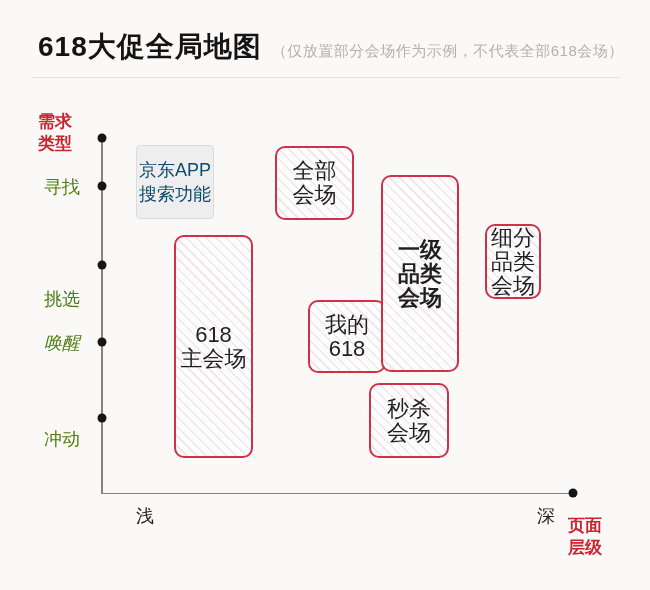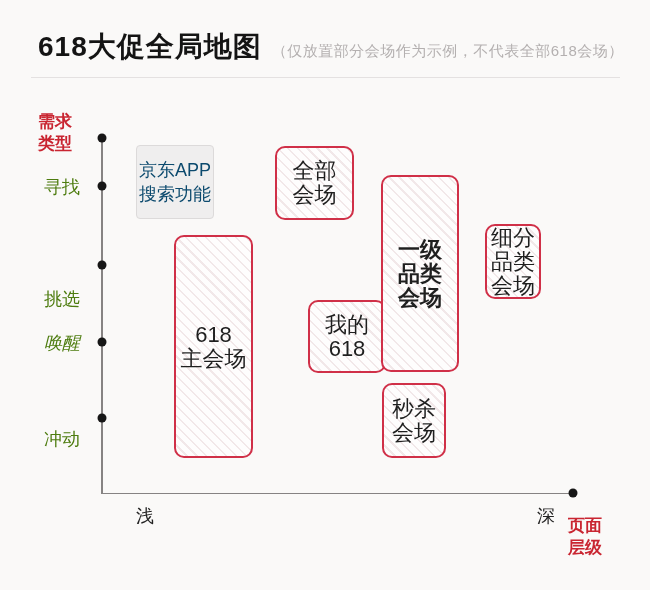--- a/index.html
+++ b/index.html
@@ -179,16 +179,16 @@
 618</div>
 
   <div class="node red" style="left:381px; top:175px; width:78px; height:197px;font-weight:bold;">一级
 品类
 会场</div>
 
   <div class="node red" style="left:485px; top:224px; width:56px; height:75px;">细分
 品类
 会场</div>
 
-  <div class="node red" style="left:382px; top:383px; width:64px; height:75px;">秒杀
+  <div class="node red" style="left:369px; top:383px; width:80px; height:75px;">秒杀
 会场</div>
 
 </div>
 
 </body></html>

